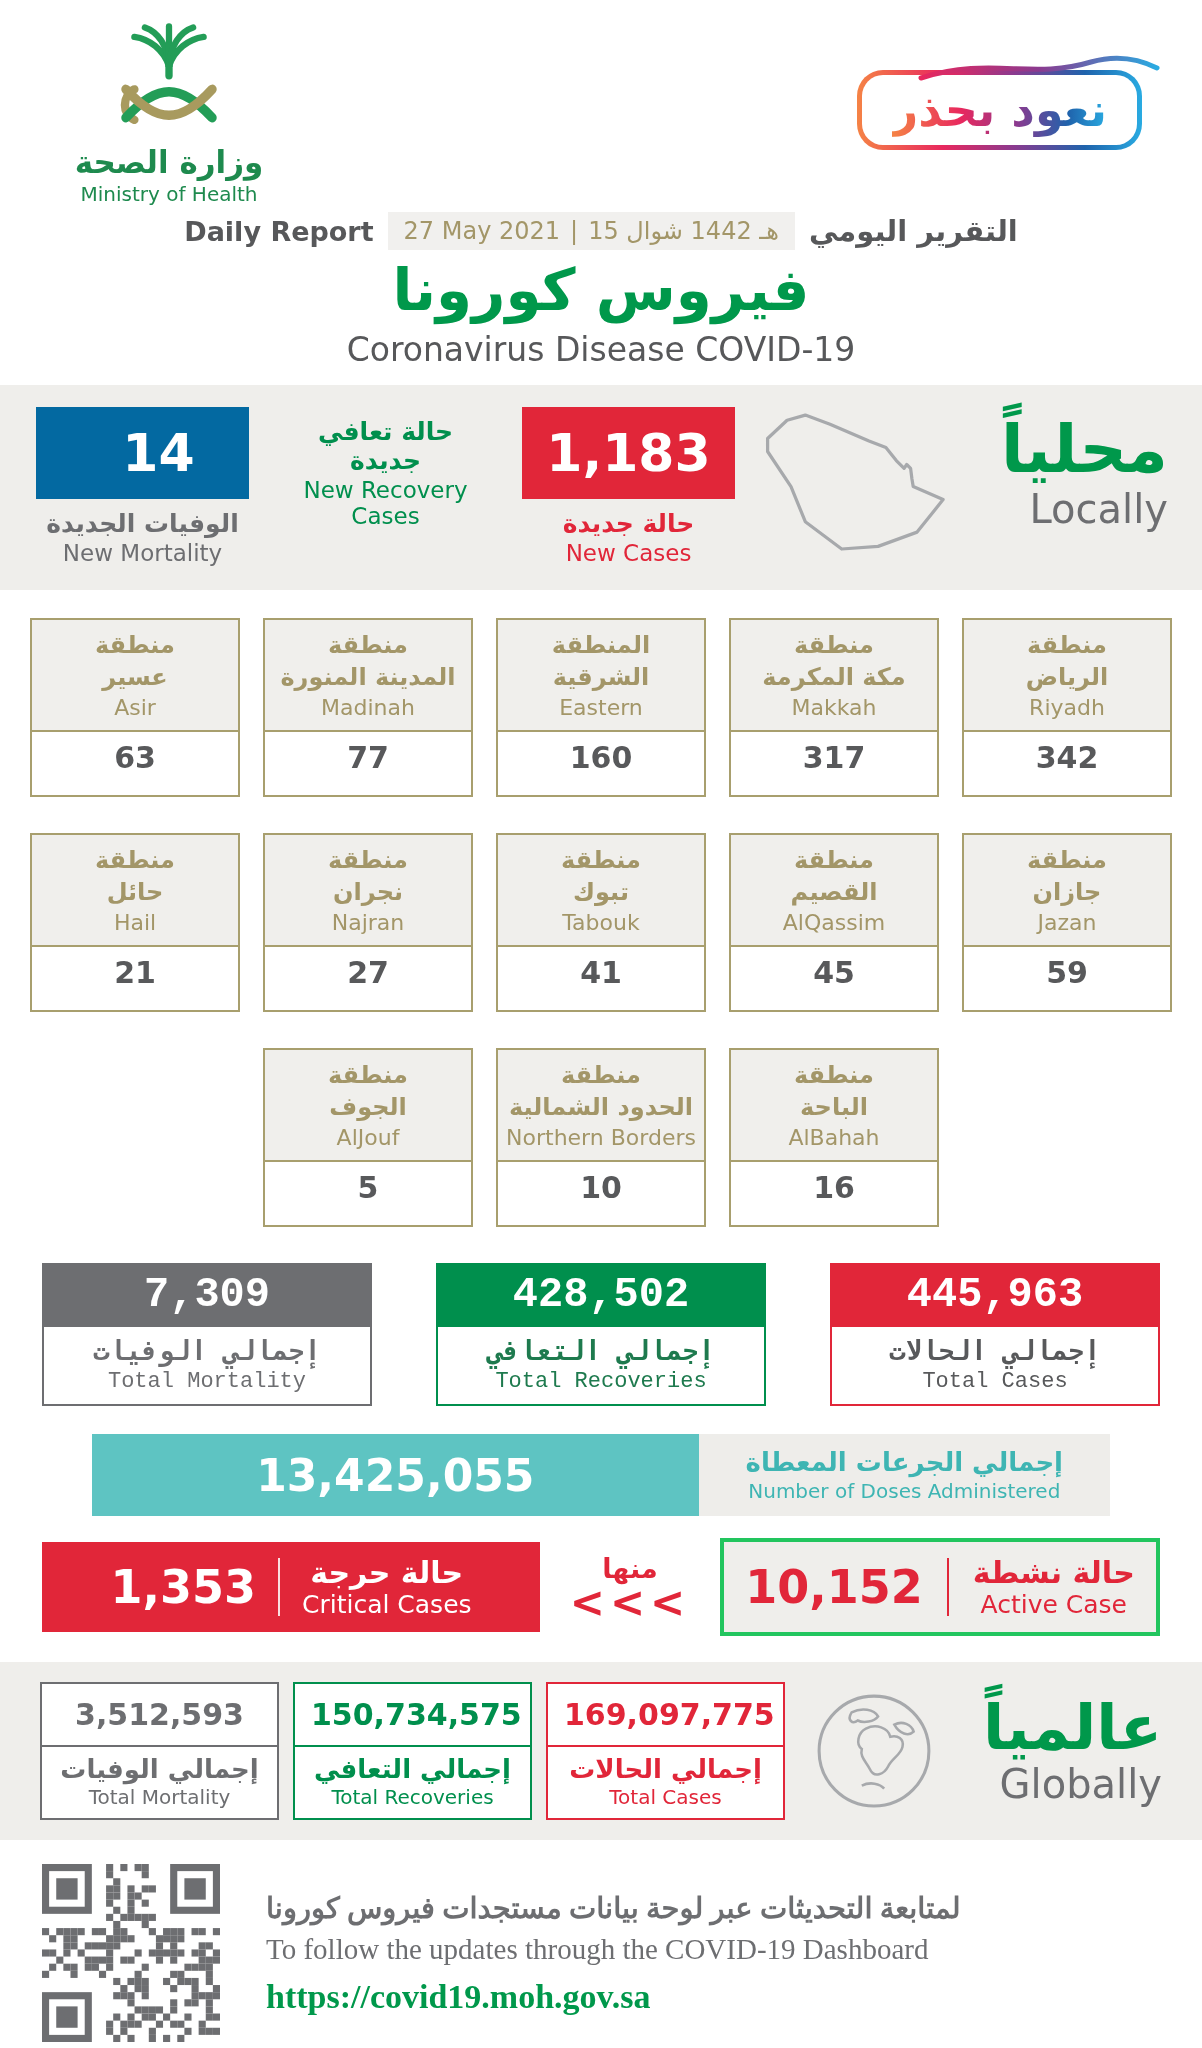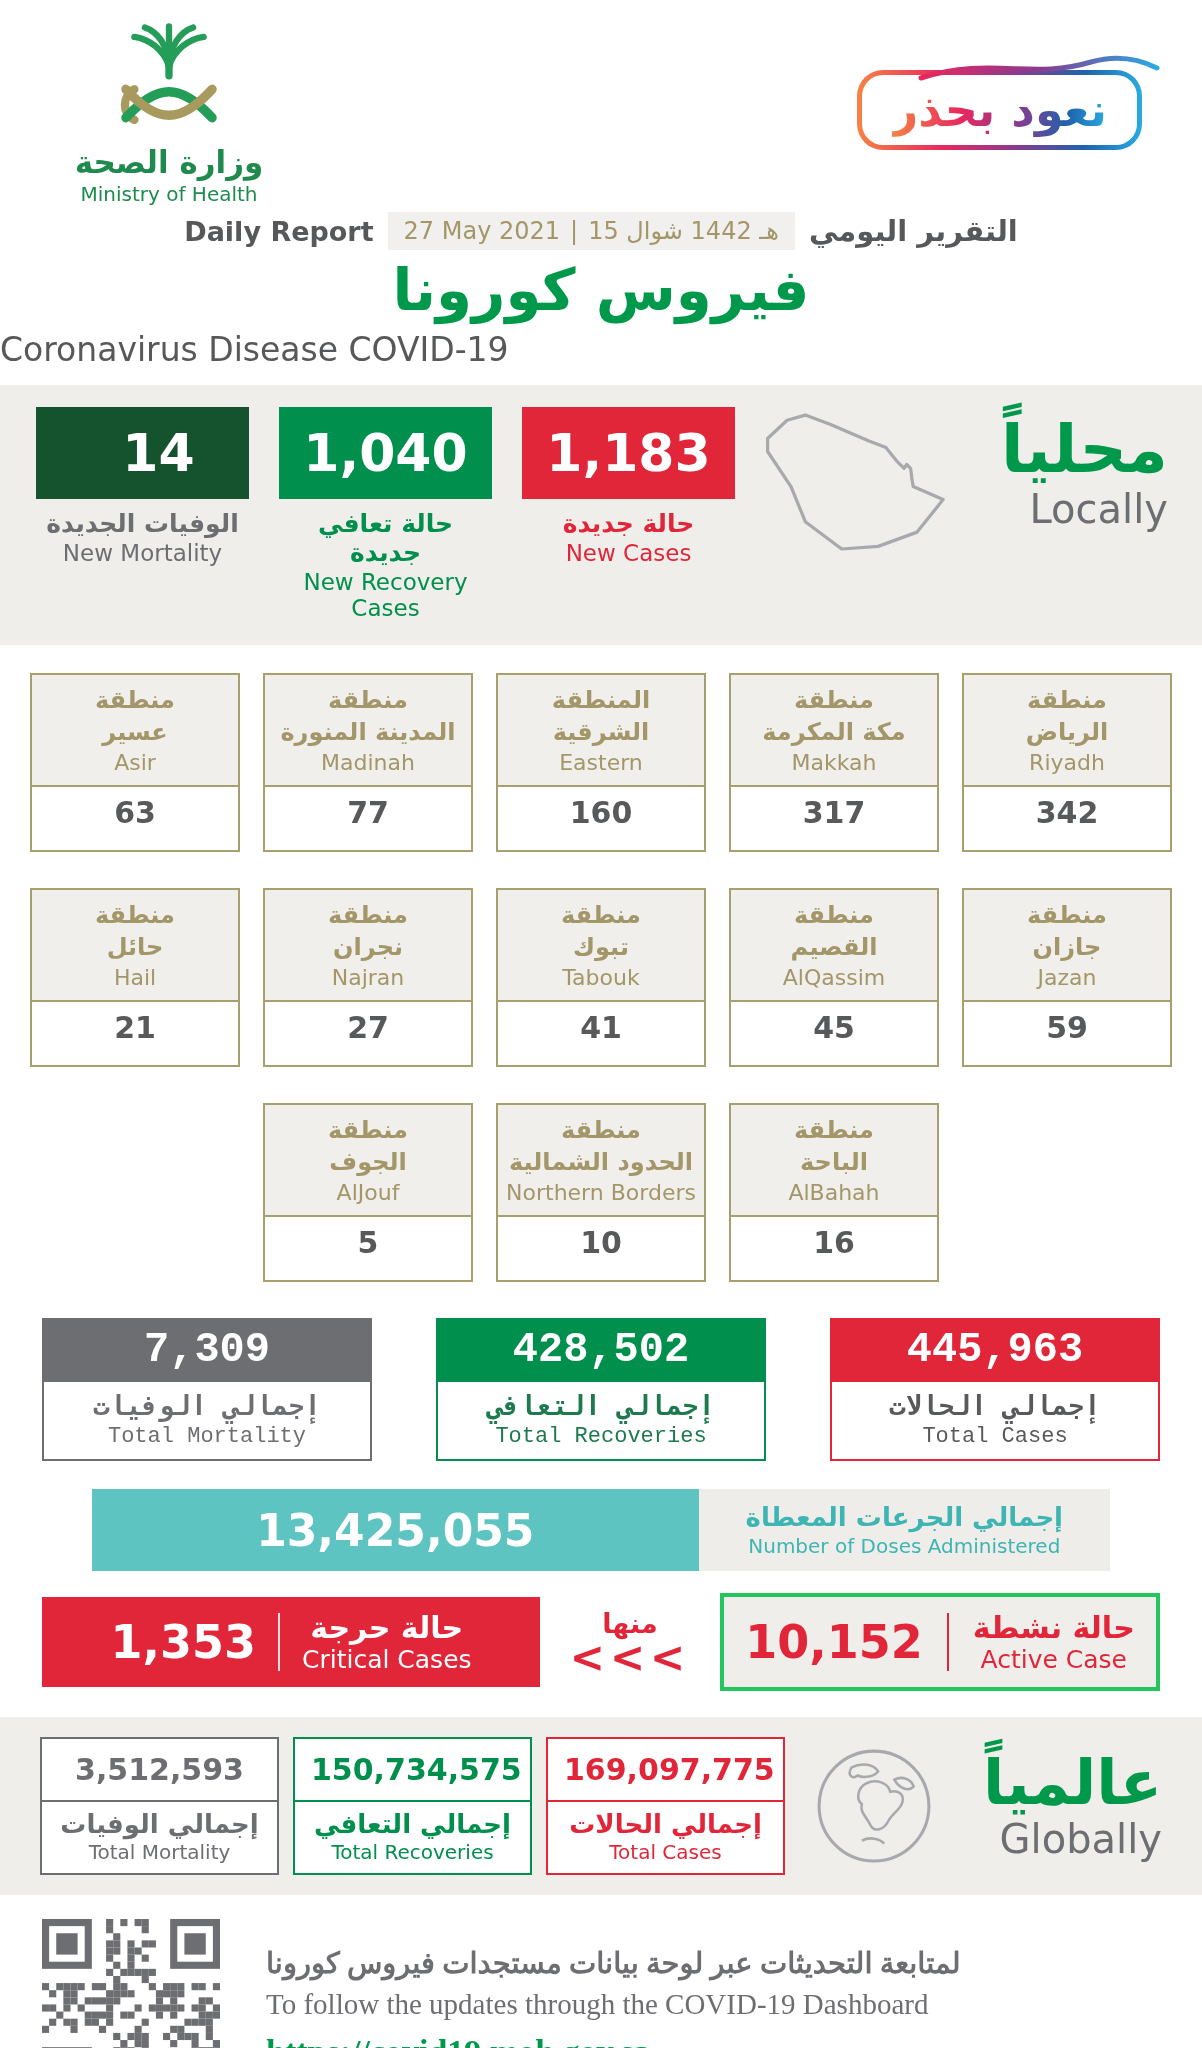--- a/index.html
+++ b/index.html
@@ -19,29 +19,29 @@
               background:linear-gradient(90deg,#f58345 0%,#e8285e 32%,#8b3a8f 58%,#1f63ac 82%,#29abe2 100%);
               -webkit-background-clip:text;background-clip:text;color:transparent;}
   .badge-swoosh{position:absolute;top:-16px;left:4px;}
 
   
   .report-row{display:flex;justify-content:center;align-items:center;gap:14px;margin-top:6px;}
   .report-en{font-size:27px;font-weight:bold;color:#57585a;}
   .date-chip{background:#f1f0ee;color:#a39668;font-size:24px;padding:5px 16px;display:flex;gap:10px;align-items:center;}
   .report-ar{font-size:29px;font-weight:bold;color:#57585a;direction:rtl;}
   .title-ar{text-align:center;color:#00984b;font-size:58px;font-weight:bold;margin-top:6px;direction:rtl;}
-  .title-en{text-align:left;color:#57585a;font-size:33px;margin-top:6px;}
+  .title-en{text-align:center;color:#57585a;font-size:33px;margin-top:6px;}
 
   
   .locally-band{margin-top:16px;background:#efeeeb;padding:22px 34px 24px 36px;
                 display:flex;gap:30px;align-items:flex-start;}
   .stat{width:213px;flex:none;text-align:center;}
   .stat-num{height:92px;display:flex;align-items:center;justify-content:center;
             color:#fff;font-size:52px;font-weight:bold;}
-  .stat.grey .stat-num{background:#14532d;padding-left:32px;} .stat.green .stat-num{background:#008f4d;} .stat.red .stat-num{background:#e12639;}
+  .stat.grey .stat-num{background:#0369a1;padding-left:32px;} .stat.green .stat-num{background:#008f4d;} .stat.red .stat-num{background:#e12639;}
   .stat-ar{font-size:25px;font-weight:bold;margin-top:10px;direction:rtl;}
   .stat-en{font-size:23px;margin-top:2px;}
   .stat.grey .stat-ar,.stat.grey .stat-en{color:#6d6e71;}
   .stat.green .stat-ar,.stat.green .stat-en{color:#008f4d;}
   .stat.red .stat-ar,.stat.red .stat-en{color:#e12639;}
   .ksa-map{margin-top:4px;flex:none;}
   .locally-label{margin-left:auto;text-align:right;padding-top:8px;}
   .locally-ar{color:#00984b;font-size:66px;font-weight:bold;line-height:1.05;direction:rtl;}
   .locally-en{color:#6d6e71;font-size:40px;margin-top:2px;}
 
@@ -172,21 +172,20 @@
   <div class="title-ar">فيروس كورونا</div>
   <div class="title-en">Coronavirus Disease COVID-19</div>
 
   <section class="locally-band">
     <div class="stat grey">
       <div class="stat-num">14</div>
       <div class="stat-ar">الوفيات الجديدة</div>
       <div class="stat-en">New Mortality</div>
     </div>
     <div class="stat green">
-      <div class="stat-num">1,040</div>
       <div class="stat-ar">حالة تعافي جديدة</div>
       <div class="stat-en">New Recovery Cases</div>
     </div>
     <div class="stat red">
       <div class="stat-num">1,183</div>
       <div class="stat-ar">حالة جديدة</div>
       <div class="stat-en">New Cases</div>
     </div>
     <svg class="ksa-map" width="182" height="146" viewBox="0 0 140 112">
       <path d="M2,21 L17,7 L31,3 L50,10 L80,23 L93,28 L101,38 L107,44 L109,41 L112,44 L113,52 L114,58 L137,68 L117,93 L87,104 L59,106 L31,85 L20,58 L2,31 Z" fill="none" stroke="#a7a9ac" stroke-width="2.5" stroke-linejoin="round"></path>

